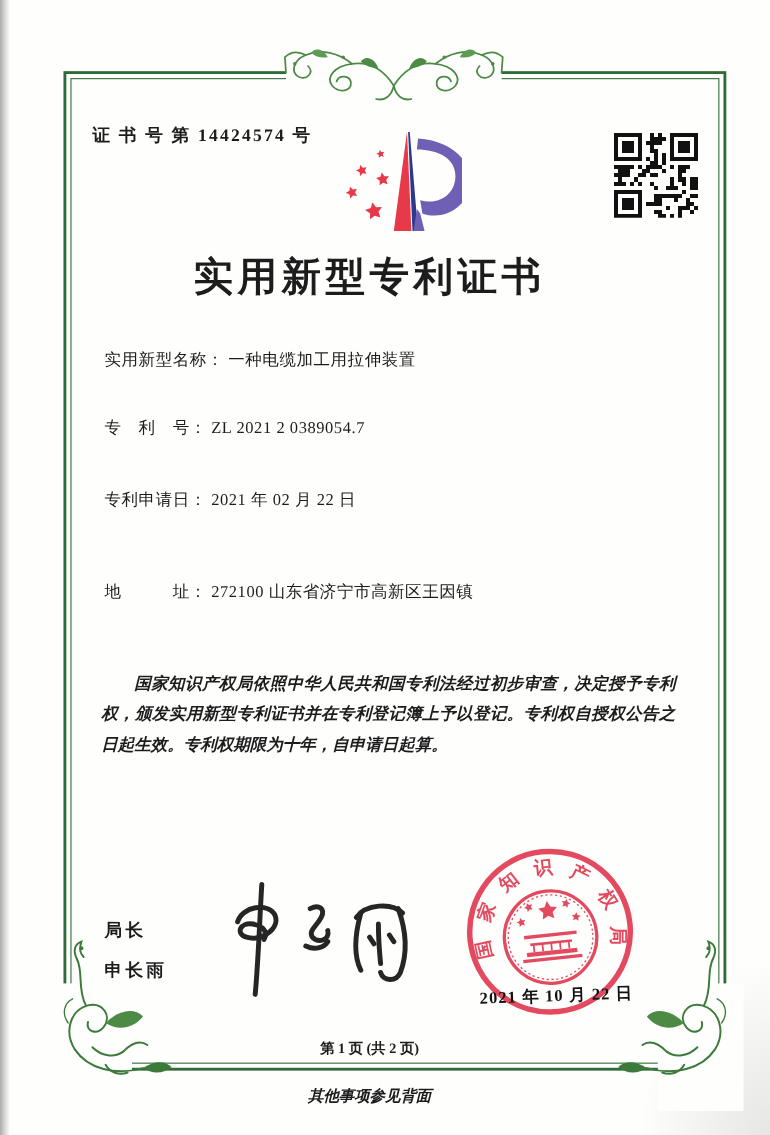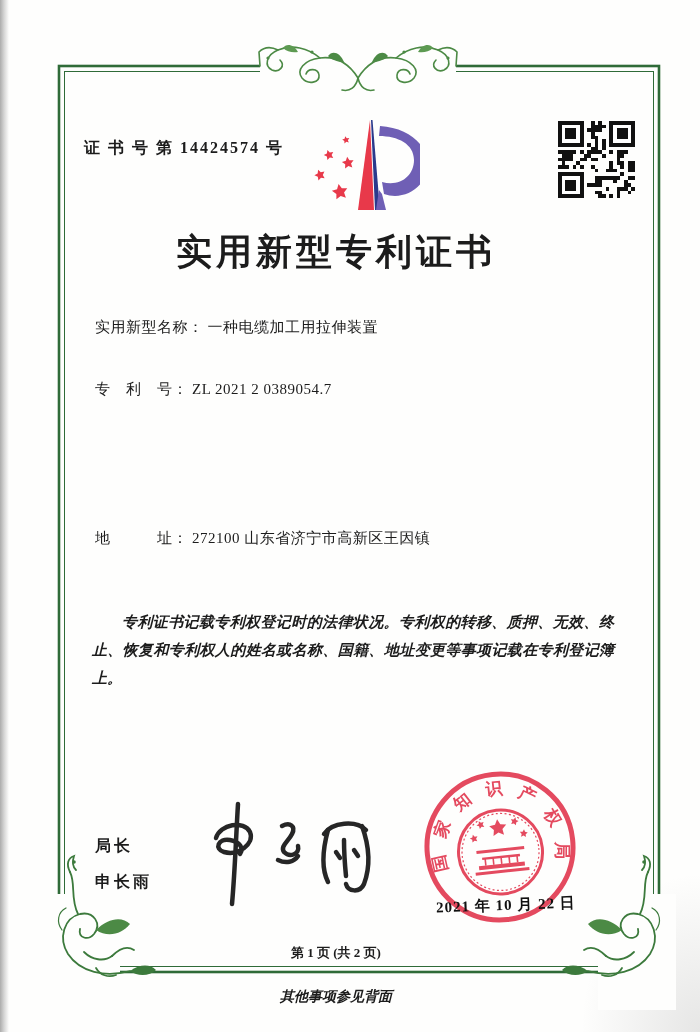--- a/index.html
+++ b/index.html
@@ -3,21 +3,21 @@
 <meta charset="utf-8">
 <style>
   html,body{margin:0;padding:0;background:#ffffff;}
   .page{position:relative;width:700px;height:1032px;background:#fefefd;overflow:hidden;
         font-family:"Liberation Serif","DejaVu Serif",serif;color:#1c1c1c;}
   .scan-edge-left{position:absolute;left:0;top:0;width:9px;height:100%;
         background:linear-gradient(90deg,#757575 0%,#b9b9b9 45%,rgba(255,255,255,0) 100%);opacity:.6;}
   .scan-shadow-br{position:absolute;right:0;bottom:0;width:120px;height:160px;
         background:radial-gradient(ellipse at 100% 100%,rgba(120,120,120,.18),rgba(255,255,255,0) 70%);}
   .abs{position:absolute;}
-  .cert-number{left:84px;top:138px;font-size:16px;font-weight:600;letter-spacing:2px;}
+  .cert-number{left:84px;top:113px;font-size:16px;font-weight:600;letter-spacing:2px;}
   .title{left:0;top:228px;width:700px;text-align:center;font-size:36px;font-weight:700;
          letter-spacing:4px;transform:translateX(-14px);}
   .field-row{left:95px;width:520px;font-size:15px;font-weight:400;white-space:nowrap;}
   .field-row .lbl{letter-spacing:.5px;}
   .field-row .val{margin-left:4px;letter-spacing:.5px;}
   .grant-pair2{position:absolute;left:262px;top:0;}
   .paragraphs{left:92px;top:608px;width:522px;font-size:15px;line-height:28px;
         text-align:justify;font-weight:600;font-style:italic;}
   .paragraphs p{margin:0;text-indent:2em;}
   .officer{left:95px;font-size:16px;font-weight:700;letter-spacing:3px;font-family:Liberation Mono, monospace;}
@@ -220,26 +220,29 @@
     </svg>
 
   <div class="abs title">实用新型专利证书</div>
 
   <div class="abs field-row" style="top:318px">
     <span class="lbl">实用新型名称：</span><span class="val">一种电缆加工用拉伸装置</span>
   </div>
   <div class="abs field-row" style="top:380px">
     <span class="lbl">专　利　号：</span><span class="val">ZL 2021 2 0389054.7</span>
   </div>
+  <div class="abs field-row" style="top:445px">
+    <span class="lbl">专利申请日：</span><span class="val">2021 年 02 月 22 日</span>
+  </div>
   <div class="abs field-row" style="top:529px">
     <span class="lbl">地　　　址：</span><span class="val">272100 山东省济宁市高新区王因镇</span>
   </div>
 
   <div class="abs paragraphs">
-    <p>专利证书记载专利权登记时的法律状况。专利权的转移、质押、无效、终止、恢复和专利权人的姓名或名称、国籍、地址变更等事项记载在专利登记簿上。</p>
+    <p>国家知识产权局依照中华人民共和国专利法经过初步审查，决定授予专利权，颁发实用新型专利证书并在专利登记簿上予以登记。专利权自授权公告之日起生效。专利权期限为十年，自申请日起算。</p>
   </div>
 
   <div class="abs officer" style="top:836px">局长</div>
   <div class="abs officer" style="top:872px">申长雨</div>
 
   <svg class="abs" style="left:186px;top:796px" width="210" height="115" viewBox="0 0 210 115">
     <g fill="none" stroke="#262626" stroke-width="4.5" stroke-linecap="round">
       <path d="M52,8 C50,40 49,75 46,108"></path>
       <path d="M30,42 C34,28 58,24 64,36 C69,48 52,60 38,56 C28,53 32,42 44,44 C54,46 58,52 54,58"></path>
       <path d="M96,30 C104,26 110,30 106,38 C102,46 94,50 98,56 C104,62 114,58 112,50"></path>

